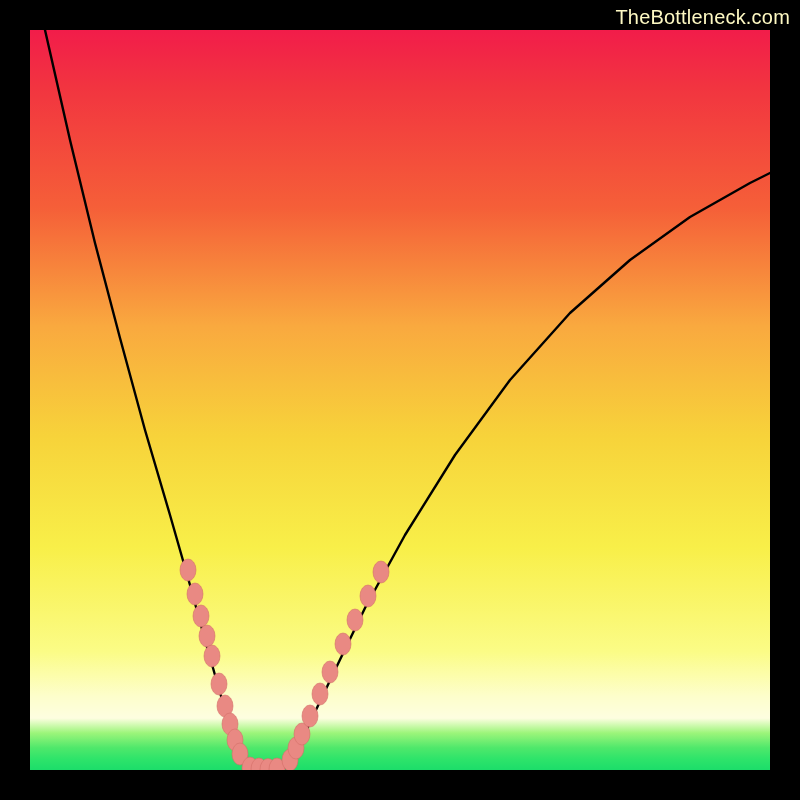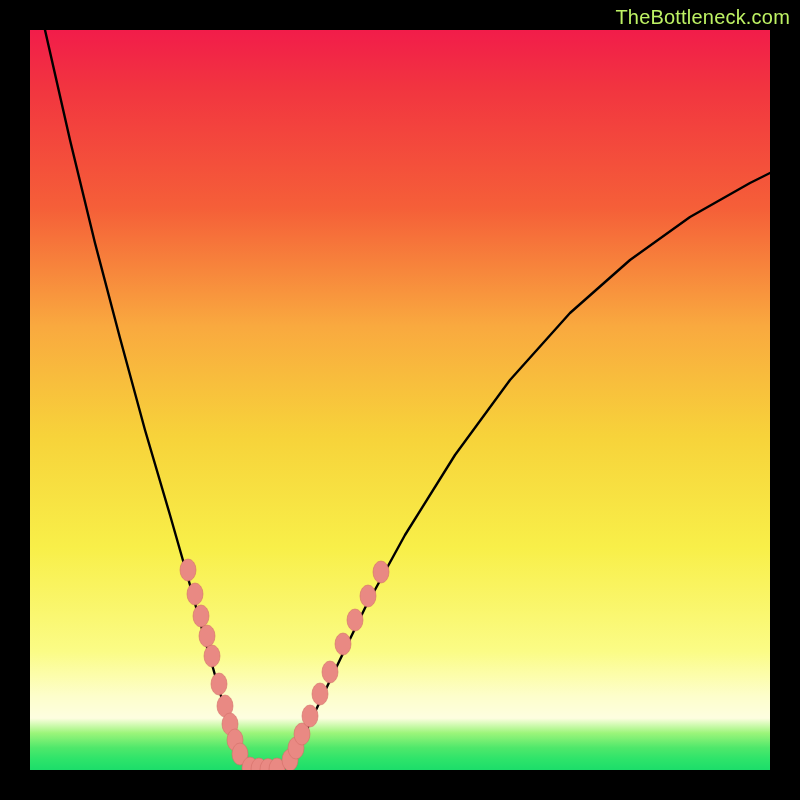--- a/index.html
+++ b/index.html
@@ -41,21 +41,21 @@
       #4fe86b 97%,
       #2ee46a 98.5%,
       #1cdd6a 100%
     );
     overflow: hidden;
   }
   .watermark {
     position: absolute;
     top: 6px;
     right: 10px;
-    color: #bef264;
+    color: #fef9c3;
     font-size: 20px;
     letter-spacing: 0.2px;
     font-weight: 500;
     z-index: 50;
     user-select: none;
     margin-left: 40px;
   }
   svg.curve {
     position: absolute;
     left: 0;

